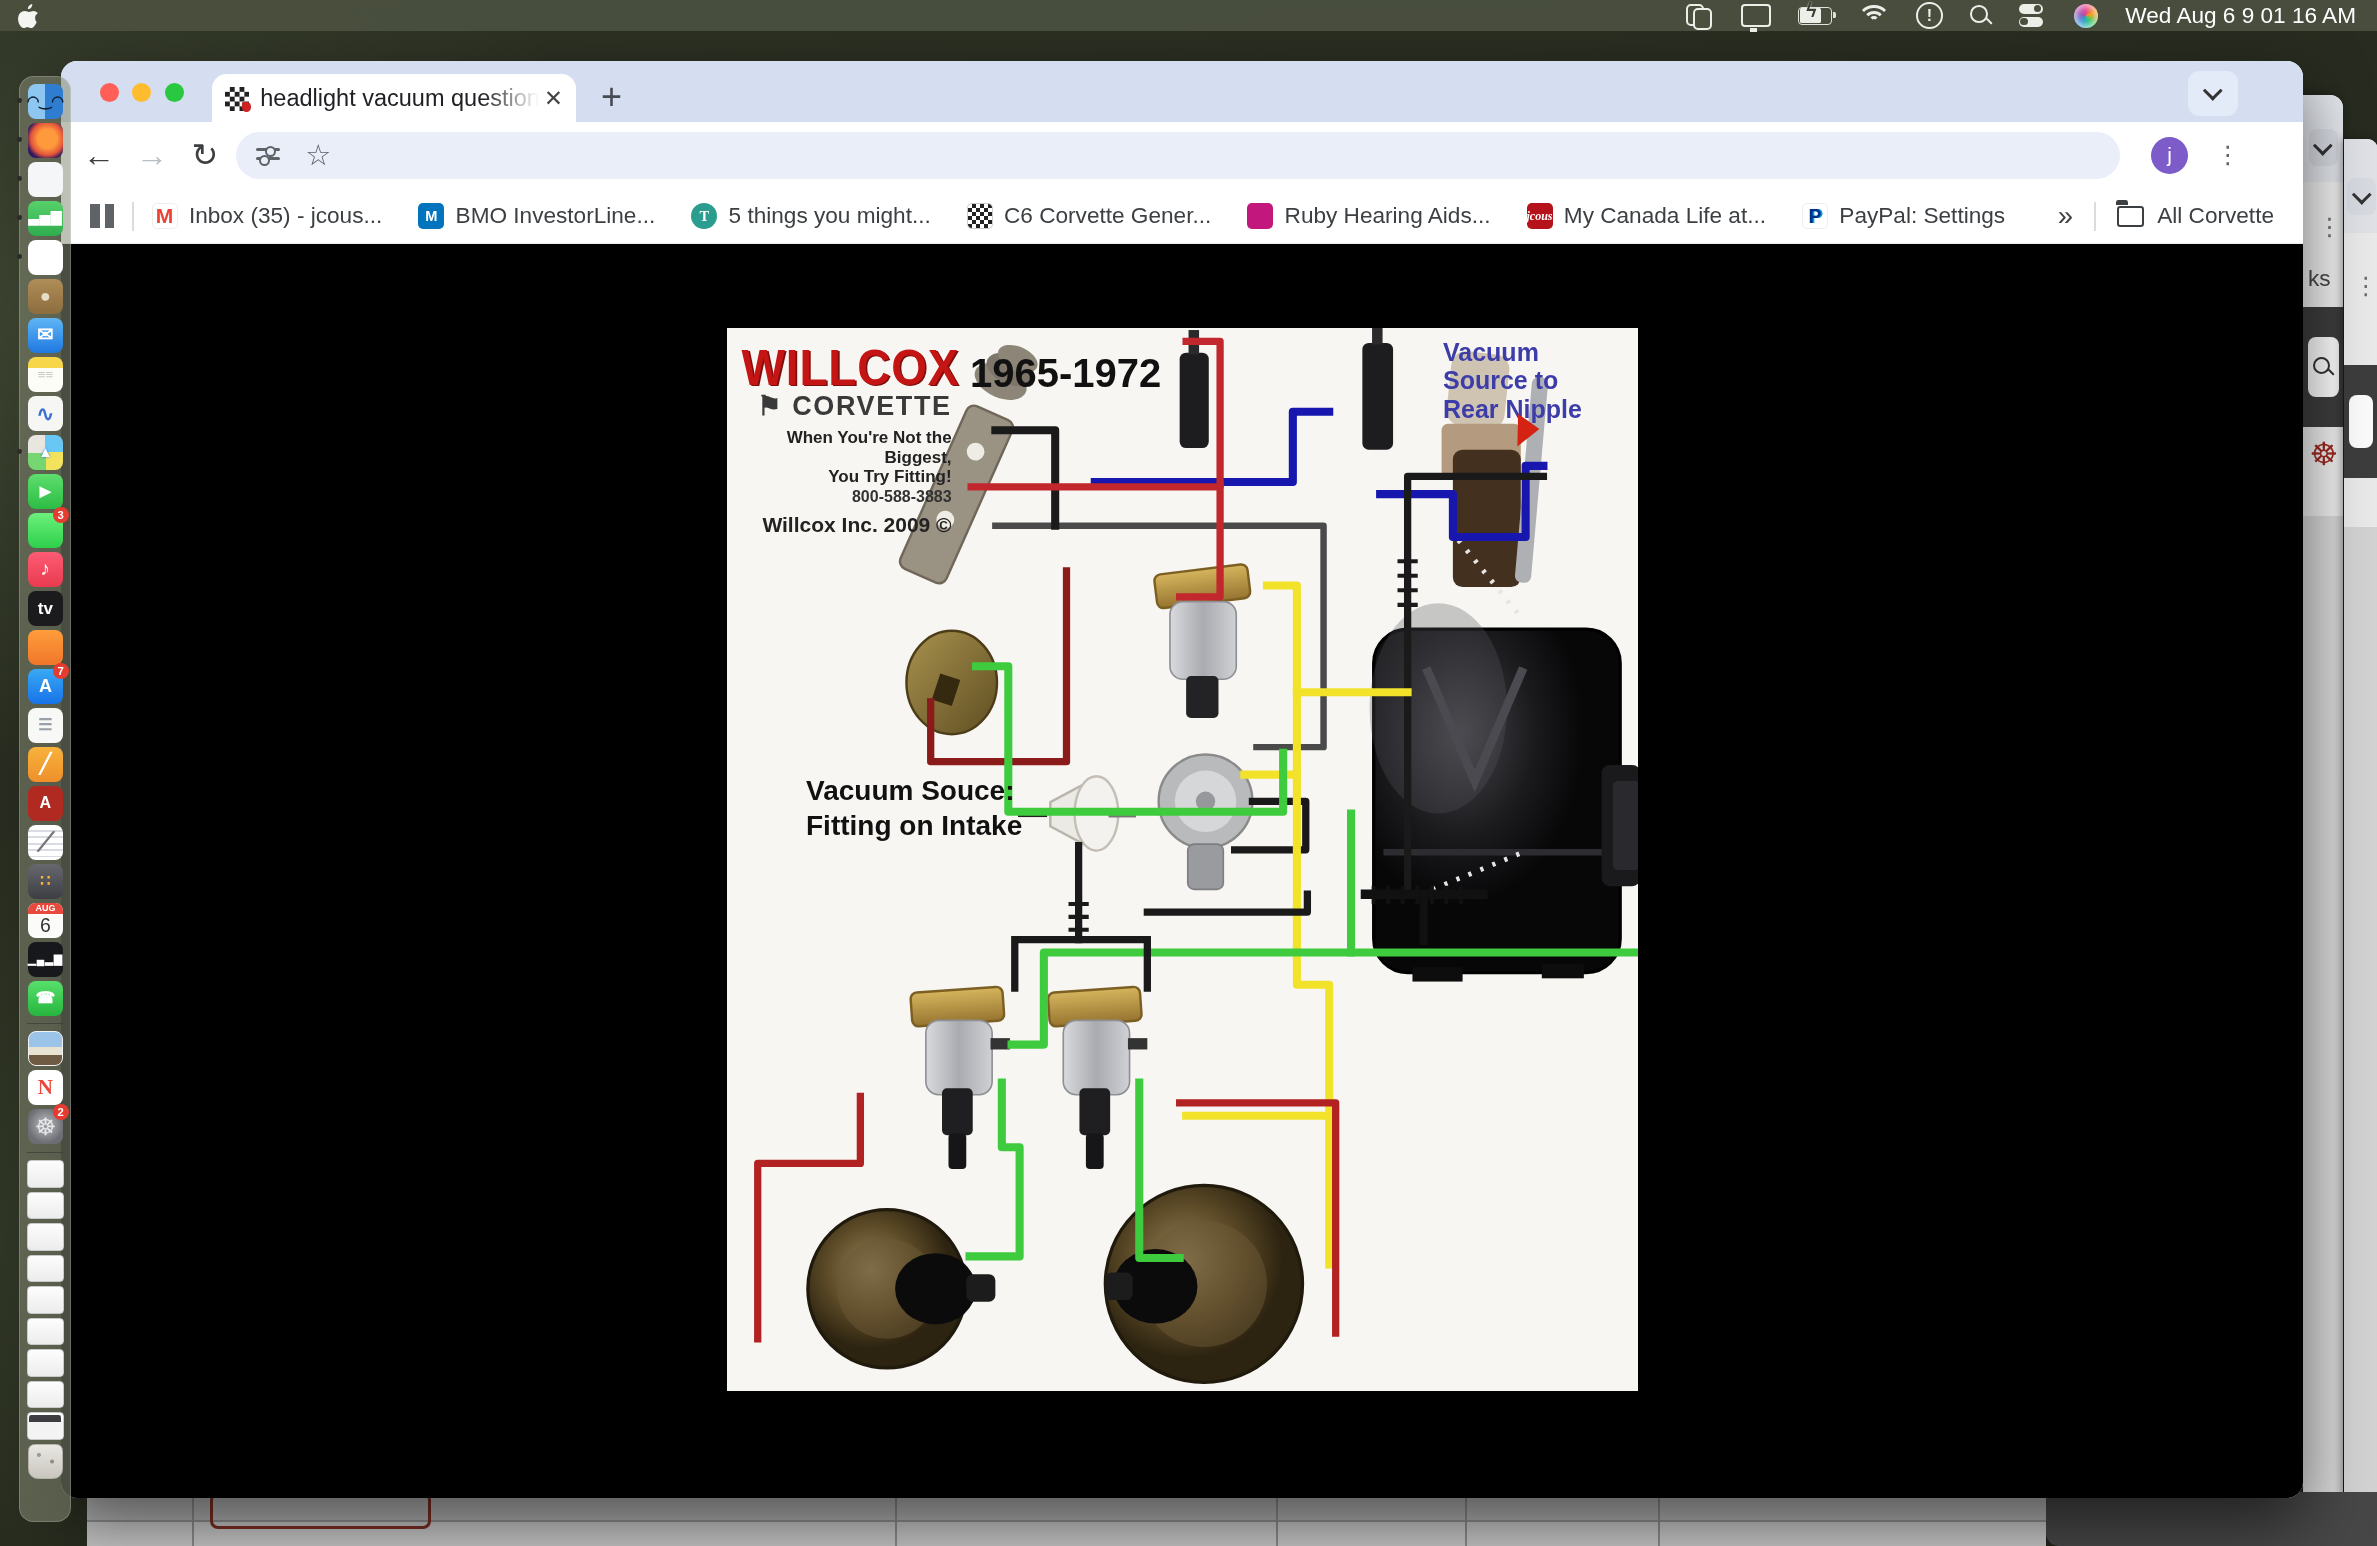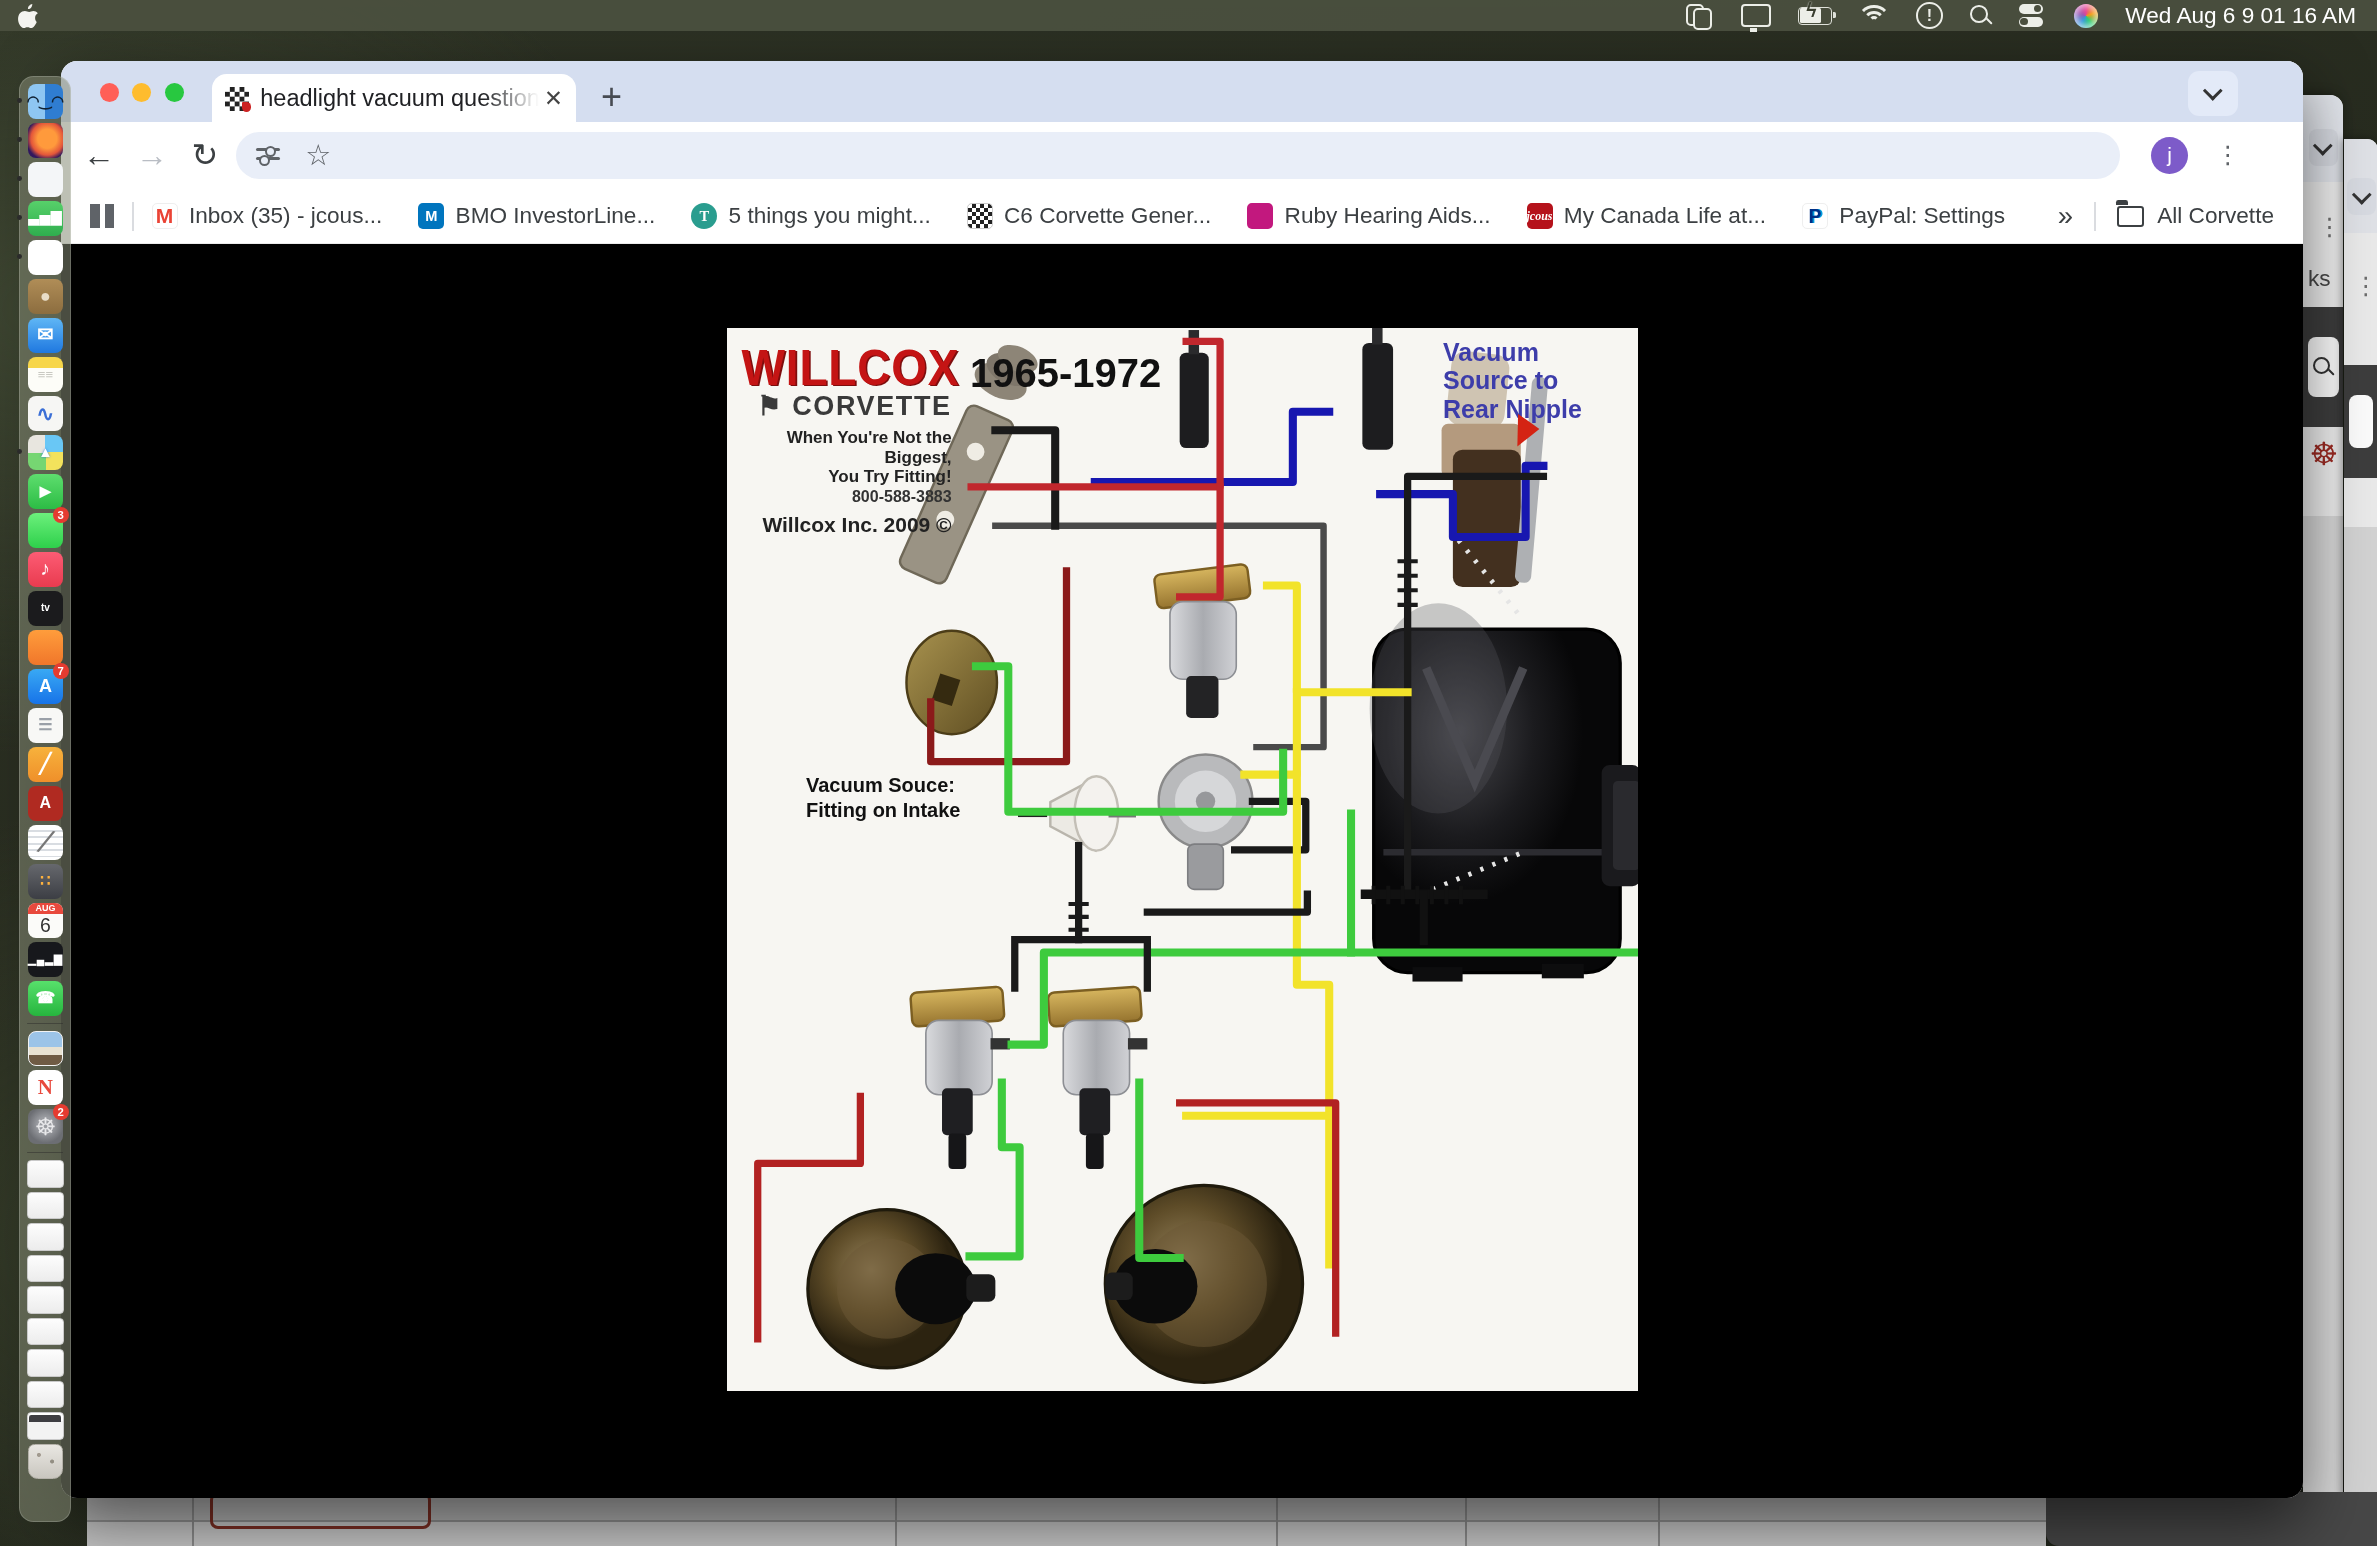--- a/index.html
+++ b/index.html
@@ -74,21 +74,21 @@
   .ic-freeform{background:#f6f6f4;}
   .ic-freeform .glyph{color:#3b6fd6;font-size:21px;}
   .ic-maps{background:conic-gradient(#69c7f5 0 25%,#f3e25c 25% 50%,#76d672 50% 75%,#e8e6df 75%);}
   .ic-maps .glyph{color:#fff;text-shadow:0 0 2.4px #1a6fe0;font-size:14.6px;}
   .ic-facetime{background:linear-gradient(180deg,#5ede6e,#2cbc45);}
   .ic-facetime .glyph{font-size:14.6px;}
   .ic-messages{background:linear-gradient(180deg,#6cf07c,#2ed04b);}
   .ic-music{background:linear-gradient(180deg,#fc5c74,#e93b4f);}
   .ic-music .glyph{font-size:19.4px;}
   .ic-appletv{background:#1b1b1d;}
-  .ic-appletv .glyph{font-size:10px;font-weight:bold;}
+  .ic-appletv .glyph{font-size:17px;font-weight:bold;}
   .ic-books{background:linear-gradient(180deg,#ff9d3c,#f0762a);}
   .ic-appstore{background:linear-gradient(180deg,#39a9f4,#1773e8);}
   .ic-reminders{background:#f8f8f6;}
   .ic-reminders .glyph{color:#9aa0a8;font-size:16px;}
   .ic-pages{background:linear-gradient(180deg,#f7b23c,#ef8f2a);}
   .ic-pages .glyph{color:#fff;font-size:19.4px;}
   .ic-acrobat{background:#b02a21;}
   .ic-acrobat .glyph{font-size:16px;}
   .ic-textedit{background:repeating-linear-gradient(#ffffff 0 4.9px,#d9dde2 4.9px 6.5px);}
   .ic-textedit .glyph{color:#777;font-size:19.4px;transform:rotate(12deg);}
@@ -198,21 +198,21 @@
   .dlabel{position:absolute;font-family:"Liberation Serif",serif;font-weight:bold;font-size:37px;color:#161616;line-height:1;}
   #brand{position:absolute;left:14.6px;top:18px;width:210px;text-align:right;}
   #brand .t1{font-size:46px;font-weight:bold;color:#c41414;letter-spacing:0.8px;line-height:.95;
     text-shadow:1.6px 1.6px 0 #7e0d0d;transform:scaleY(1.1);}
   #brand .t2{font-size:27px;font-weight:bold;color:#3a3a3a;letter-spacing:1.6px;}
   #brand .t3{font-size:17px;font-weight:bold;color:#222;line-height:1.15;margin-top:6.5px;white-space:pre-line;}
   #brand .t4{font-size:16px;font-weight:bold;color:#333;margin-top:1.6px;}
   #brand .t5{font-size:21px;font-weight:bold;color:#222;margin-top:6.5px;}
   #years{position:absolute;left:243px;top:22.6px;font-size:40px;font-weight:bold;color:#111;}
   #noteR{position:absolute;left:716px;top:9.7px;font-size:25px;font-weight:bold;color:#3d3daa;line-height:1.15;white-space:pre-line;}
-  #noteL{position:absolute;left:79px;top:445px;font-size:20px;font-weight:bold;color:#111;line-height:1.25;white-space:pre-line;}
+  #noteL{position:absolute;left:79px;top:445px;font-size:28px;font-weight:bold;color:#111;line-height:1.25;white-space:pre-line;}
   #dArrow{position:absolute;left:781px;top:91px;width:0;height:0;border-left:18px solid transparent;border-right:8px solid transparent;
     border-top:27.5px solid #d42313;transform:rotate(35deg);}
 </style>
 </head>
 <body>
 
 <div id="menubar">
   <div class="left">
     <span class="apple">
       <svg viewBox="0 0 24 28" width="21" height="24">

